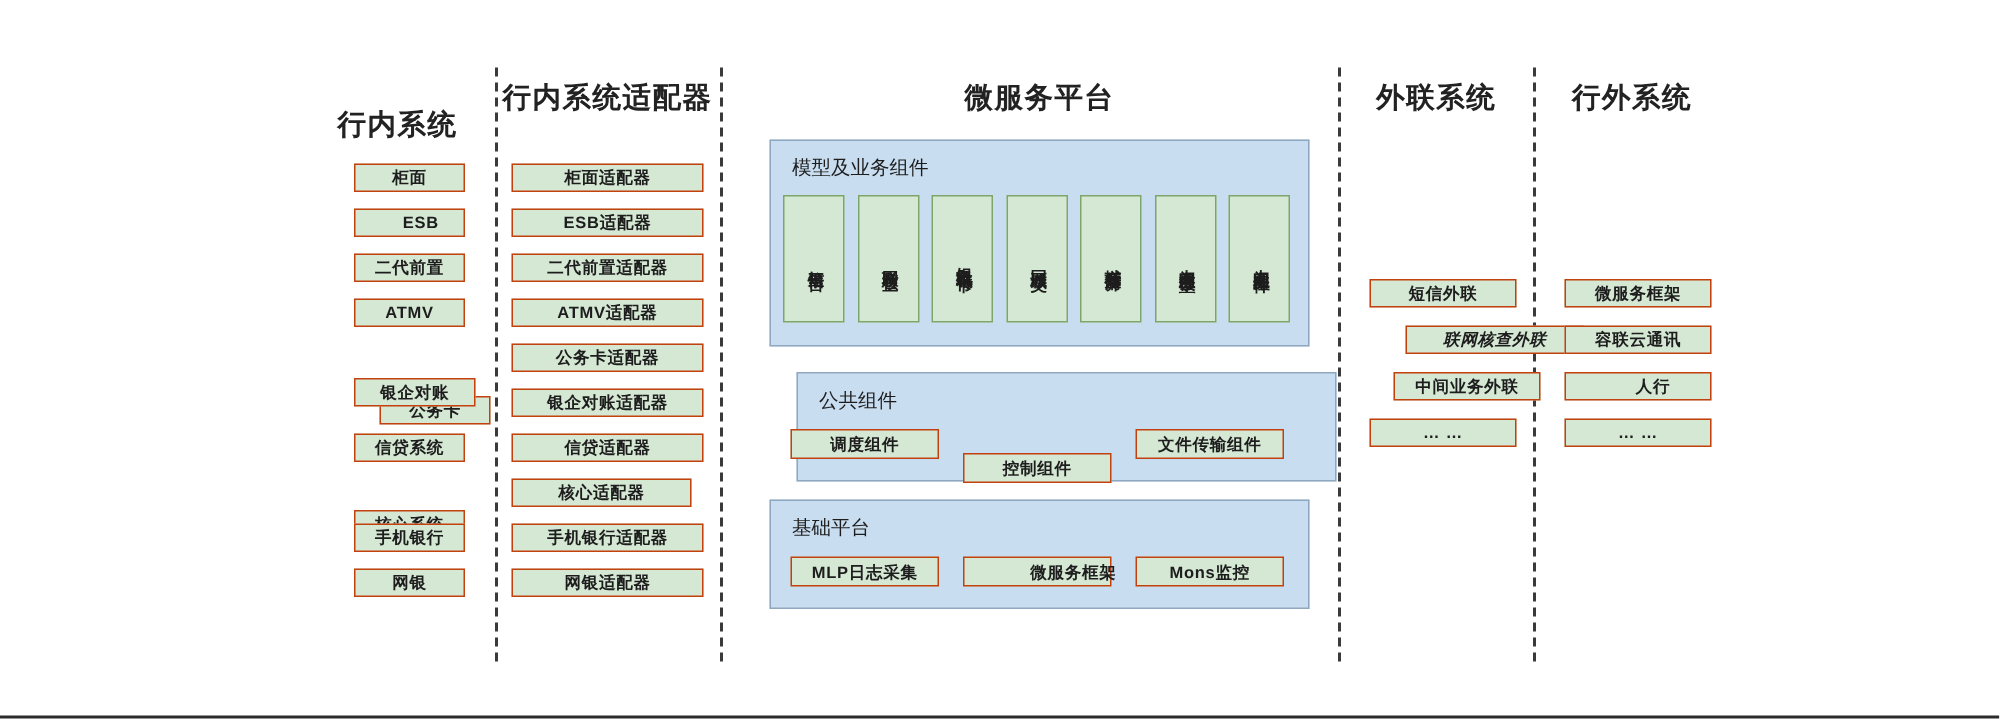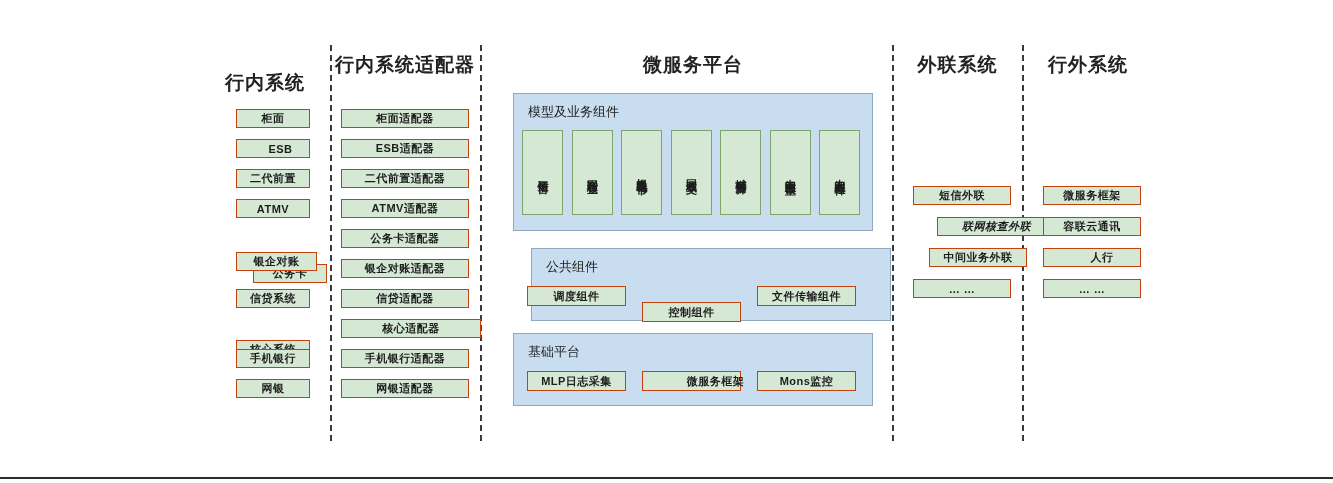--- a/index.html
+++ b/index.html
@@ -125,21 +125,21 @@
       <div class="node" style="left: 236px; top: 349px; width: 74px; height: 19px;">手机银行</div>
       <div class="node" style="left: 236px; top: 379px; width: 74px; height: 19px;">网银</div>
       <div class="col-title" style="left: 330px; top: 52px; width: 150px;">行内系统适配器</div>
       <div class="node" style="left: 341px; top: 109px; width: 128px; height: 19px;">柜面适配器</div>
       <div class="node" style="left: 341px; top: 139px; width: 128px; height: 19px;">ESB适配器</div>
       <div class="node" style="left: 341px; top: 169px; width: 128px; height: 19px;">二代前置适配器</div>
       <div class="node" style="left: 341px; top: 199px; width: 128px; height: 19px;">ATMV适配器</div>
       <div class="node" style="left: 341px; top: 229px; width: 128px; height: 19px; text-align: right;">公务卡适配器</div>
       <div class="node" style="left: 341px; top: 259px; width: 128px; height: 19px;">银企对账适配器</div>
       <div class="node" style="left: 341px; top: 289px; width: 128px; height: 19px;">信贷适配器</div>
-      <div class="node" style="left: 341px; top: 319px; width: 140px; height: 19px;">核心适配器</div>
+      <div class="node" style="left: 341px; top: 319px; width: 120px; height: 19px;">核心适配器</div>
       <div class="node" style="left: 341px; top: 349px; width: 128px; height: 19px;">手机银行适配器</div>
       <div class="node" style="left: 341px; top: 379px; width: 128px; height: 19px;">网银适配器</div>
       <div class="col-title" style="left: 893px; top: 52px; width: 129px;">外联系统</div>
       <div class="node" style="left: 913px; top: 186px; width: 98px; height: 19px;">短信外联</div>
       <div class="node" style="left: 937px; top: 217px; width: 119px; height: 19px; font-style: italic;">联网核查外联</div>
       <div class="node" style="left: 913px; top: 248px; width: 98px; height: 19px; margin-left: 16px;">中间业务外联</div>
       <div class="node" style="left: 913px; top: 279px; width: 98px; height: 19px;">… …</div>
       <div class="col-title" style="left: 1023px; top: 52px; width: 130px;">行外系统</div>
       <div class="node" style="left: 1043px; top: 186px; width: 98px; height: 19px;">微服务框架</div>
       <div class="node" style="left: 1043px; top: 217px; width: 98px; height: 19px;">容联云通讯</div>

